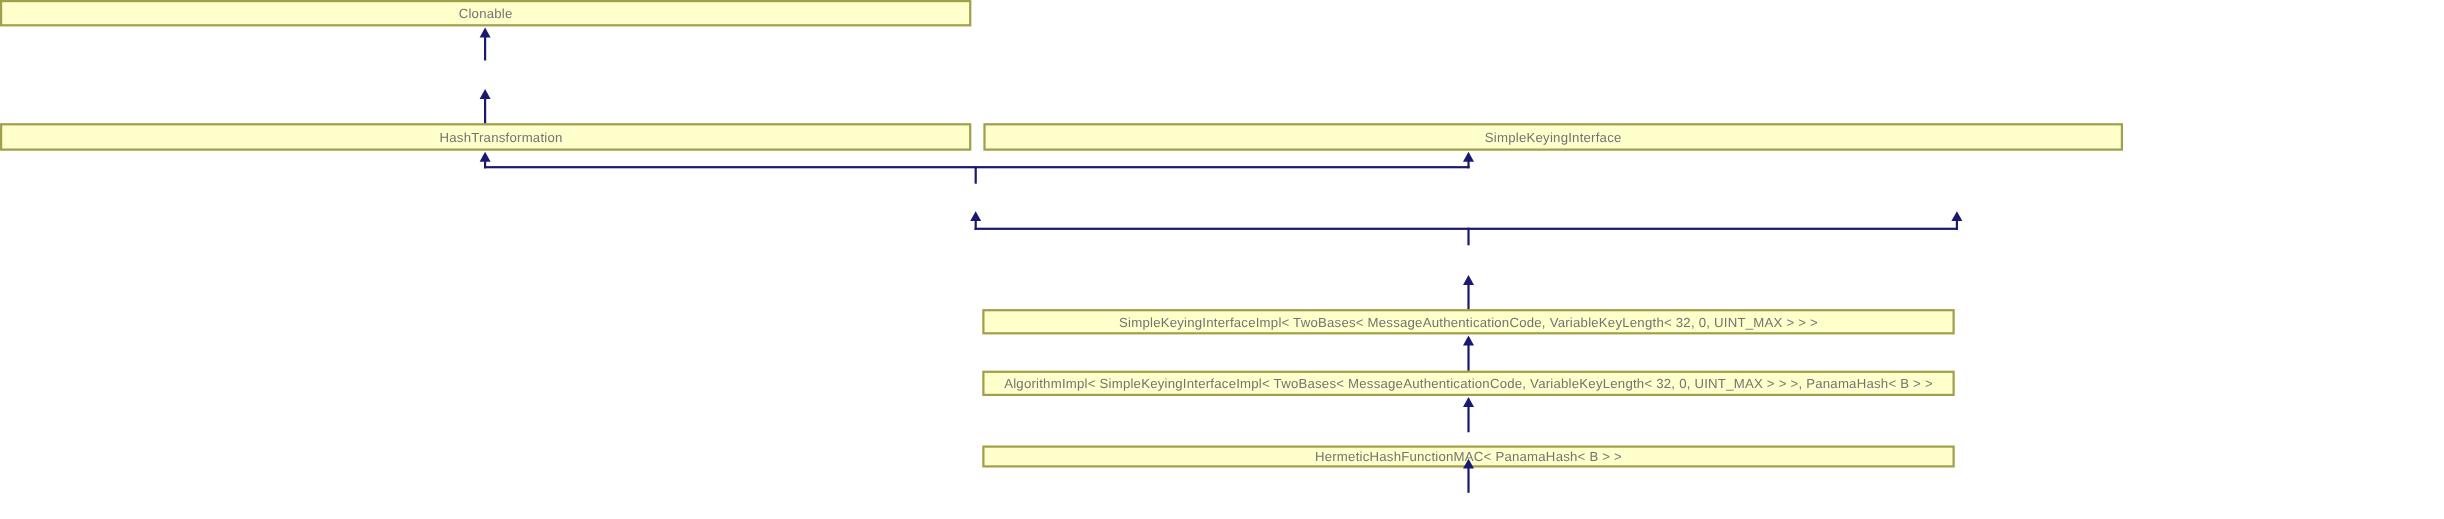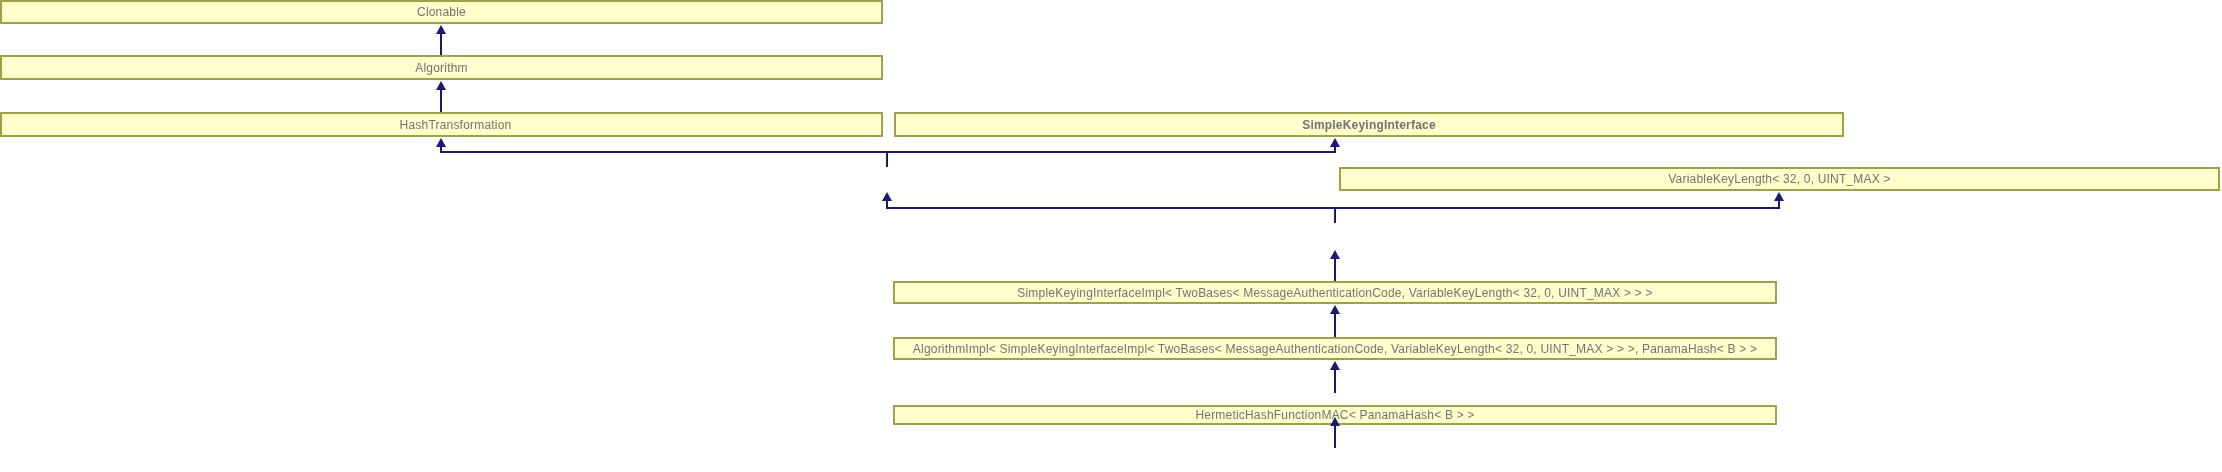--- a/index.html
+++ b/index.html
@@ -19,39 +19,37 @@
   .hl{position:absolute;height:2px;background:#191970;}
   .ah{
     position:absolute;width:0;height:0;
     border-left:5px solid transparent;border-right:5px solid transparent;
     border-bottom:9px solid #191970;
   }
   
   #n-clonable      {left:0px;    top:0px;   width:883px; height:24px;}
   #n-algorithm     {left:0px;    top:55px;  width:883px; height:25px;}
   #n-hashtransform {left:0px;    top:112px; width:883px; height:25px;padding-left:28px;}
-  #n-ski           {left:894px;  top:112px; width:950px; height:25px;font-weight:bold;}
+  #n-ski           {left:894px;  top:112px; width:1036px; height:25px;}
   #n-mac           {left:447px;  top:167px; width:881px; height:24px;}
   #n-vkl           {left:1339px; top:167px; width:881px; height:24px;}
   #n-twobases      {left:893px;  top:223px; width:884px; height:26px;}
   #n-skii          {left:893px;  top:281px; width:884px; height:23px;}
   #n-algimpl       {left:893px;  top:337px; width:884px; height:23px;}
   #n-hermetic      {left:893px;  top:405px; width:884px; height:20px;}
   #n-panamamac     {left:892px;  top:448px; width:884px; height:23px;}
 </style>
 </head>
 <body>
 
 <div class="canvas">
 
   <div class="node" id="n-clonable">Clonable</div>
-  <div class="node" id="n-algorithm">Algorithm</div>
   <div class="node" id="n-hashtransform">HashTransformation</div>
   <div class="node" id="n-ski">SimpleKeyingInterface</div>
-  <div class="node" id="n-vkl">VariableKeyLength&lt; 32, 0, UINT_MAX &gt;</div>
   <div class="node" id="n-skii">SimpleKeyingInterfaceImpl&lt; TwoBases&lt; MessageAuthenticationCode, VariableKeyLength&lt; 32, 0, UINT_MAX &gt; &gt; &gt;</div>
   <div class="node" id="n-algimpl">AlgorithmImpl&lt; SimpleKeyingInterfaceImpl&lt; TwoBases&lt; MessageAuthenticationCode, VariableKeyLength&lt; 32, 0, UINT_MAX &gt; &gt; &gt;, PanamaHash&lt; B &gt; &gt;</div>
   <div class="node" id="n-hermetic">HermeticHashFunctionMAC&lt; PanamaHash&lt; B &gt; &gt;</div>
   <div class="node focus" id="n-panamamac">PanamaMAC&lt; B &gt;</div>
 
   <div>
     <div class="ah" style="left:436px;top:25px"></div>
     <div class="vl" style="left:440px;top:33px;height:22px"></div>
   </div>
 

